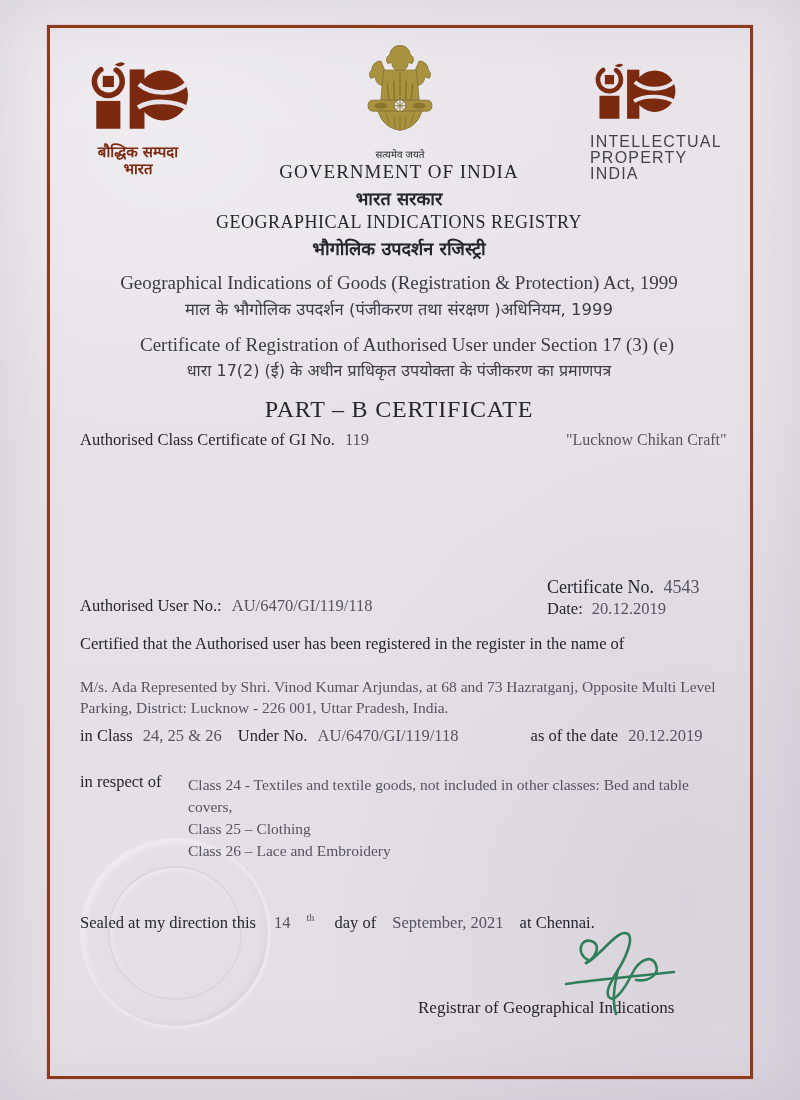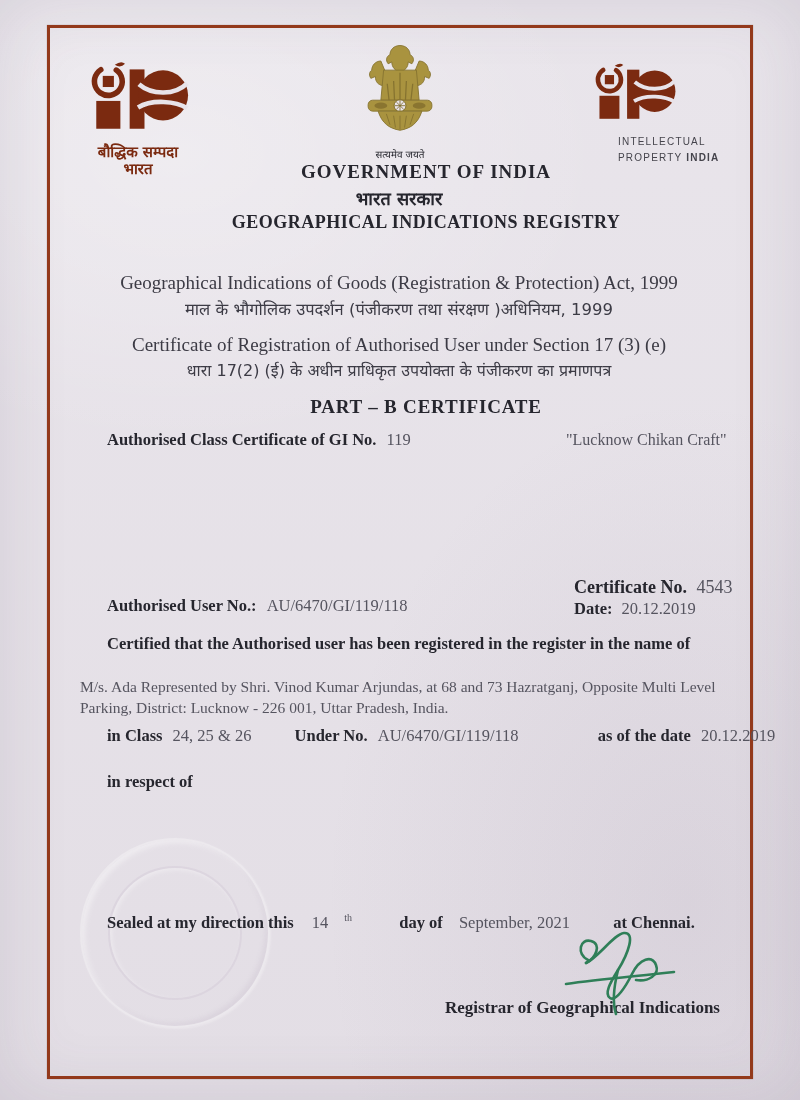--- a/index.html
+++ b/index.html
@@ -15,28 +15,28 @@
       linear-gradient(#e9e5eb, #e3dee5);
     box-shadow: inset 0 0 70px rgba(95,75,105,0.14);
   }
   .abs{position:absolute;}
   .frame{
     left:47px;top:25px;width:700px;height:1048px;
     border:3px solid #93391b;
     box-shadow: 0 0 1px rgba(60,20,5,0.4);
   }
   .centered{left:47px;width:704px;text-align:center;}
-  .bold{font-weight:bold;padding-left:27px;}
+  .bold{font-weight:normal;}
   .dark{color:#26262e;}
   .val{color:#55545f;font-weight:normal;}
   .body-ink{color:#3c3b45;}
   .hi{font-family:"DejaVu Sans",sans-serif;}
   .sup{font-size:10px;vertical-align:super;margin-left:16px;}
   .logo-caption{color:#7b2a10;font-weight:bold;}
-  .right-caption{font-family:"Liberation Sans",sans-serif;color:#45444c;font-size:10px;letter-spacing:1.2px;line-height:16px;margin-left:28px;}
+  .right-caption{font-family:"Liberation Sans",sans-serif;color:#45444c;font-size:16px;letter-spacing:1.2px;line-height:16px;}
   .seal{
     left:80px;top:838px;width:186px;height:186px;border-radius:50%;
     border:2px solid rgba(255,255,255,0.55);
     box-shadow: inset 3px 3px 5px rgba(255,255,255,0.7), inset -3px -3px 5px rgba(150,130,160,0.22), 1px 1px 2px rgba(255,255,255,0.5);
     opacity:0.55;
   }
   .seal-inner{
     left:26px;top:26px;width:130px;height:130px;border-radius:50%;
     border:2px solid rgba(170,150,180,0.25);
     box-shadow: inset 2px 2px 4px rgba(255,255,255,0.6);
@@ -96,35 +96,36 @@
       <rect x="17" y="17" width="12" height="12" fill="#7b2a10"></rect>
       <rect x="10" y="44" width="26" height="30" fill="#7b2a10"></rect>
       <rect x="46" y="10" width="16" height="64" fill="#7b2a10"></rect>
       <circle cx="82" cy="38" r="27" fill="#7b2a10"></circle>
       <path d="M56 26 C70 38 95 38 108 25" stroke="#e8e3e9" stroke-width="5" fill="none"></path>
       <path d="M55 51 C70 42 96 44 108 52" stroke="#e8e3e9" stroke-width="5" fill="none"></path>
     </svg>
     <div class="right-caption" style="margin-top:2px;">
       <span>INTELLECTUAL</span><br>
       <span>PROPERTY</span>
-      <span style="font-weight:bold;">INDIA</span>
+      <span style="font-weight:normal;">INDIA</span>
     </div>
   </div>
 
   <div class="abs centered bold dark" style="top:161px;font-size:19px;letter-spacing:1px;">GOVERNMENT OF INDIA</div>
   <div class="abs centered bold dark" style="top:212px;font-size:18px;letter-spacing:0.5px;">GEOGRAPHICAL INDICATIONS REGISTRY</div>
   <div class="abs centered hi dark" style="top:186px;font-size:18px;font-weight:600;">भारत सरकार</div>
+  <div class="abs centered hi dark" style="top:236px;font-size:18px;font-weight:bold;">भौगोलिक उपदर्शन रजिस्ट्री</div>
 
   <div class="abs centered body-ink" style="top:272px;font-size:19px;">Geographical Indications of Goods (Registration &amp; Protection) Act, 1999</div>
   <div class="abs centered hi body-ink" style="top:297px;font-size:16.5px;">माल के भौगोलिक उपदर्शन (पंजीकरण तथा संरक्षण )अधिनियम, 1999</div>
 
-  <div class="abs centered body-ink" style="top:334px;font-size:19px;">Certificate of Registration of Authorised User under Section 17 (3) (e)</div>
+  <div class="abs centered body-ink" style="top:334px;font-size:19px;padding-left:8px;">Certificate of Registration of Authorised User under Section 17 (3) (e)</div>
   <div class="abs centered hi body-ink" style="top:359px;font-size:16px;">धारा 17(2) (ई) के अधीन प्राधिकृत उपयोक्ता के पंजीकरण का प्रमाणपत्र</div>
 
-  <div class="abs centered bold dark" style="top:396px;font-size:19px;letter-spacing:0.8px;">PART – B CERTIFICATE</div>
+  <div class="abs centered bold dark" style="top:396px;font-size:24px;letter-spacing:0.8px;">PART – B CERTIFICATE</div>
 
   <div class="abs line" style="left:80px;top:430px;font-size:16.5px;">
     <span class="bold dark">Authorised Class Certificate of GI No.</span>
     <span class="val" style="margin-left:6px;">119</span>
   </div>
   <div class="abs val line" style="left:566px;top:431px;font-size:16px;">"Lucknow Chikan Craft"</div>
 
   <div class="abs line" style="left:547px;top:577px;font-size:18px;">
     <span class="bold dark">Certificate No.</span>
     <span class="val" style="margin-left:5px;">4543</span>
@@ -141,25 +142,30 @@
 
   <div class="abs bold dark line" style="left:80px;top:634px;font-size:16.5px;">Certified that the Authorised user has been registered in the register in the name of</div>
 
   <div class="abs val" style="left:80px;top:670px;width:642px;font-size:15.5px;line-height:21px;margin-top:6px;">M/s. Ada Represented by Shri. Vinod Kumar Arjundas, at 68 and 73 Hazratganj, Opposite Multi Level Parking, District: Lucknow - 226 001, Uttar Pradesh, India.</div>
 
   <div class="abs line" style="left:80px;top:726px;font-size:16.5px;">
     <span class="bold dark">in Class</span>
     <span class="val" style="margin-left:6px;">24, 25 &amp; 26</span>
     <span class="bold dark" style="margin-left:12px;">Under No.</span>
     <span class="val" style="margin-left:6px;">AU/6470/GI/119/118</span>
-    <span class="bold dark" style="margin-left:48px;">as of the date</span>
+    <span class="bold dark" style="margin-left:68px;">as of the date</span>
     <span class="val" style="margin-left:6px;">20.12.2019</span>
   </div>
 
   <div class="abs bold dark line" style="left:80px;top:772px;font-size:16.5px;">in respect of</div>
+  <div class="abs" style="left:188px;top:774px;width:540px;font-size:15.5px;line-height:22px;">
+    <div class="val">Class 24 - Textiles and textile goods, not included in other classes: Bed and table covers,</div>
+    <div class="val">Class 25 – Clothing</div>
+    <div class="val">Class 26 – Lace and Embroidery</div>
+  </div>
 
   <div class="abs line" style="left:80px;top:912px;font-size:16.5px;">
     <span class="bold dark">Sealed at my direction this</span>
     <span class="val" style="margin-left:14px;">14</span><span class="val sup">th</span>
     <span class="bold dark" style="margin-left:16px;">day of</span>
     <span class="val" style="margin-left:12px;">September, 2021</span>
     <span class="bold dark" style="margin-left:12px;">at Chennai.</span>
   </div>
 
   <div class="abs bold dark line" style="left:418px;top:998px;font-size:17px;">Registrar of Geographical Indications</div>

